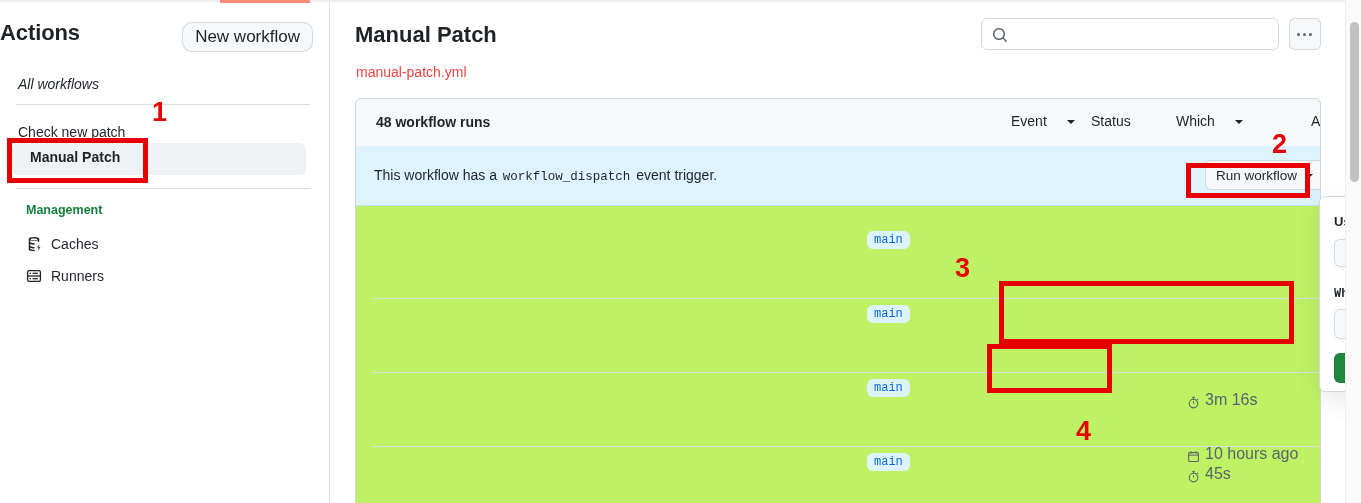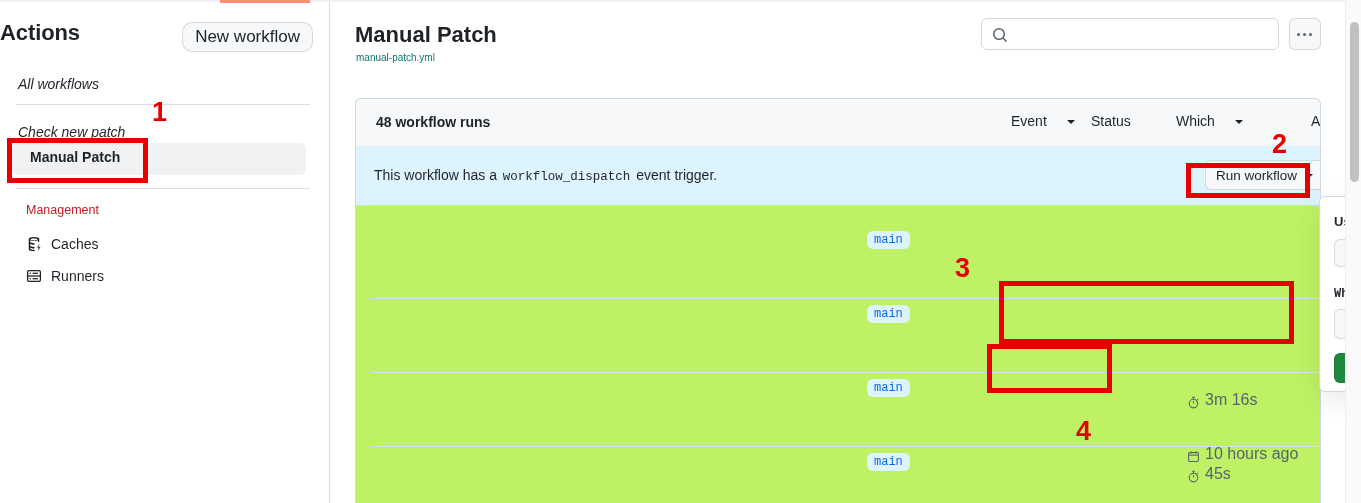--- a/index.html
+++ b/index.html
@@ -36,59 +36,59 @@
     padding:5px 12px;font-size:17px;color:#1f2328;
     background:#f6f8fa;border:1px solid rgba(31,35,40,.15);
     border-radius:10px;cursor:pointer;line-height:18px;
     font-family:"Liberation Sans", sans-serif;
   }
   .side-link{
     position:absolute;left:18px;font-size:14px;color:#1f2328;
     line-height:20px;cursor:pointer;
   }
   #all-workflows{top:74px;font-style:italic;}
-  #check-new-patch{top:122px;font-style:italic;}
+  #check-new-patch{top:122px;}
   #manual-patch-row{
     position:absolute;left:12px;top:143px;width:294px;height:32px;
     background:#f0f1f3;border-radius:6px;cursor:pointer;
   }
   #manual-patch-row:before{
     content:"";position:absolute;left:-4px;top:4px;width:3px;height:24px;
     background:#0969da;border-radius:3px;
   }
   #manual-patch-label{
     position:absolute;left:18px;top:6px;font-size:14px;font-weight:600;color:#1f2328;
   }
   .side-divider{
     position:absolute;left:16px;width:294px;height:1px;background:#d8dee4;
   }
   #div-1{top:104px;}
   #div-2{top:188px;}
   #mgmt-label{
-    position:absolute;left:26px;top:203px;font-size:12.5px;color:#b91c1c;font-weight:400;
+    position:absolute;left:26px;top:203px;font-size:12.5px;color:#15803d;font-weight:700;
   }
   .mgmt-item{
     position:absolute;left:26px;height:22px;cursor:pointer;
     display:flex;align-items:center;gap:9px;
     font-size:14px;color:#1f2328;
   }
   #caches-item{top:233px;}
   #runners-item{top:265px;}
   .mgmt-icon{width:16px;height:16px;display:inline-block;color:#1f2328;flex:0 0 16px;}
 
   
   #main{
     position:absolute;left:331px;top:0;right:0;height:503px;
     background:#fff;
   }
   #page-title{
     position:absolute;left:24px;top:22px;font-size:22px;font-weight:600;color:#1f2328;
   }
   #yml-link{
-    position:absolute;left:25px;top:52px;font-size:10px;color:#0f766e;
+    position:absolute;left:25px;top:64px;font-size:14px;color:#ef4444;
     text-decoration:none;cursor:pointer;
   }
 
   
   #search-box{
     position:absolute;left:650px;top:18px;width:298px;height:32px;
     background:#fff;border:1px solid #d1d9e0;border-radius:6px;box-sizing:border-box;
   }
   #search-icon{position:absolute;left:10px;top:8px;width:16px;height:16px;color:#59636e;}
   #search-input{

